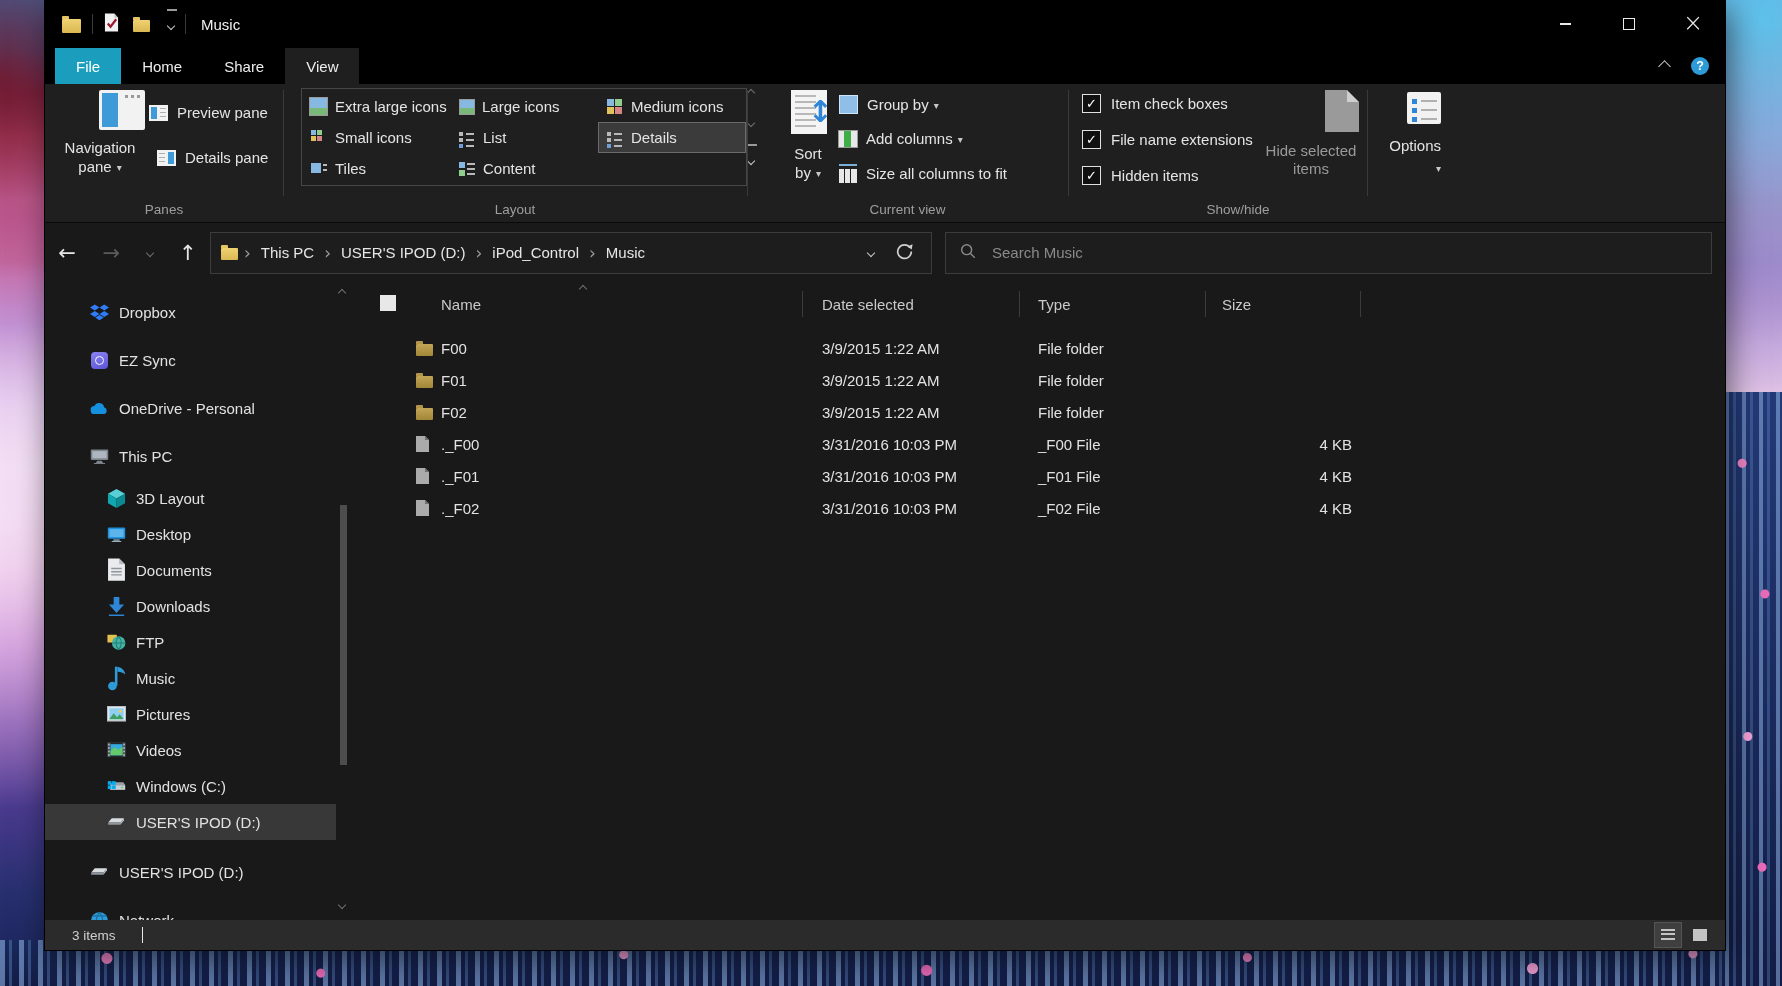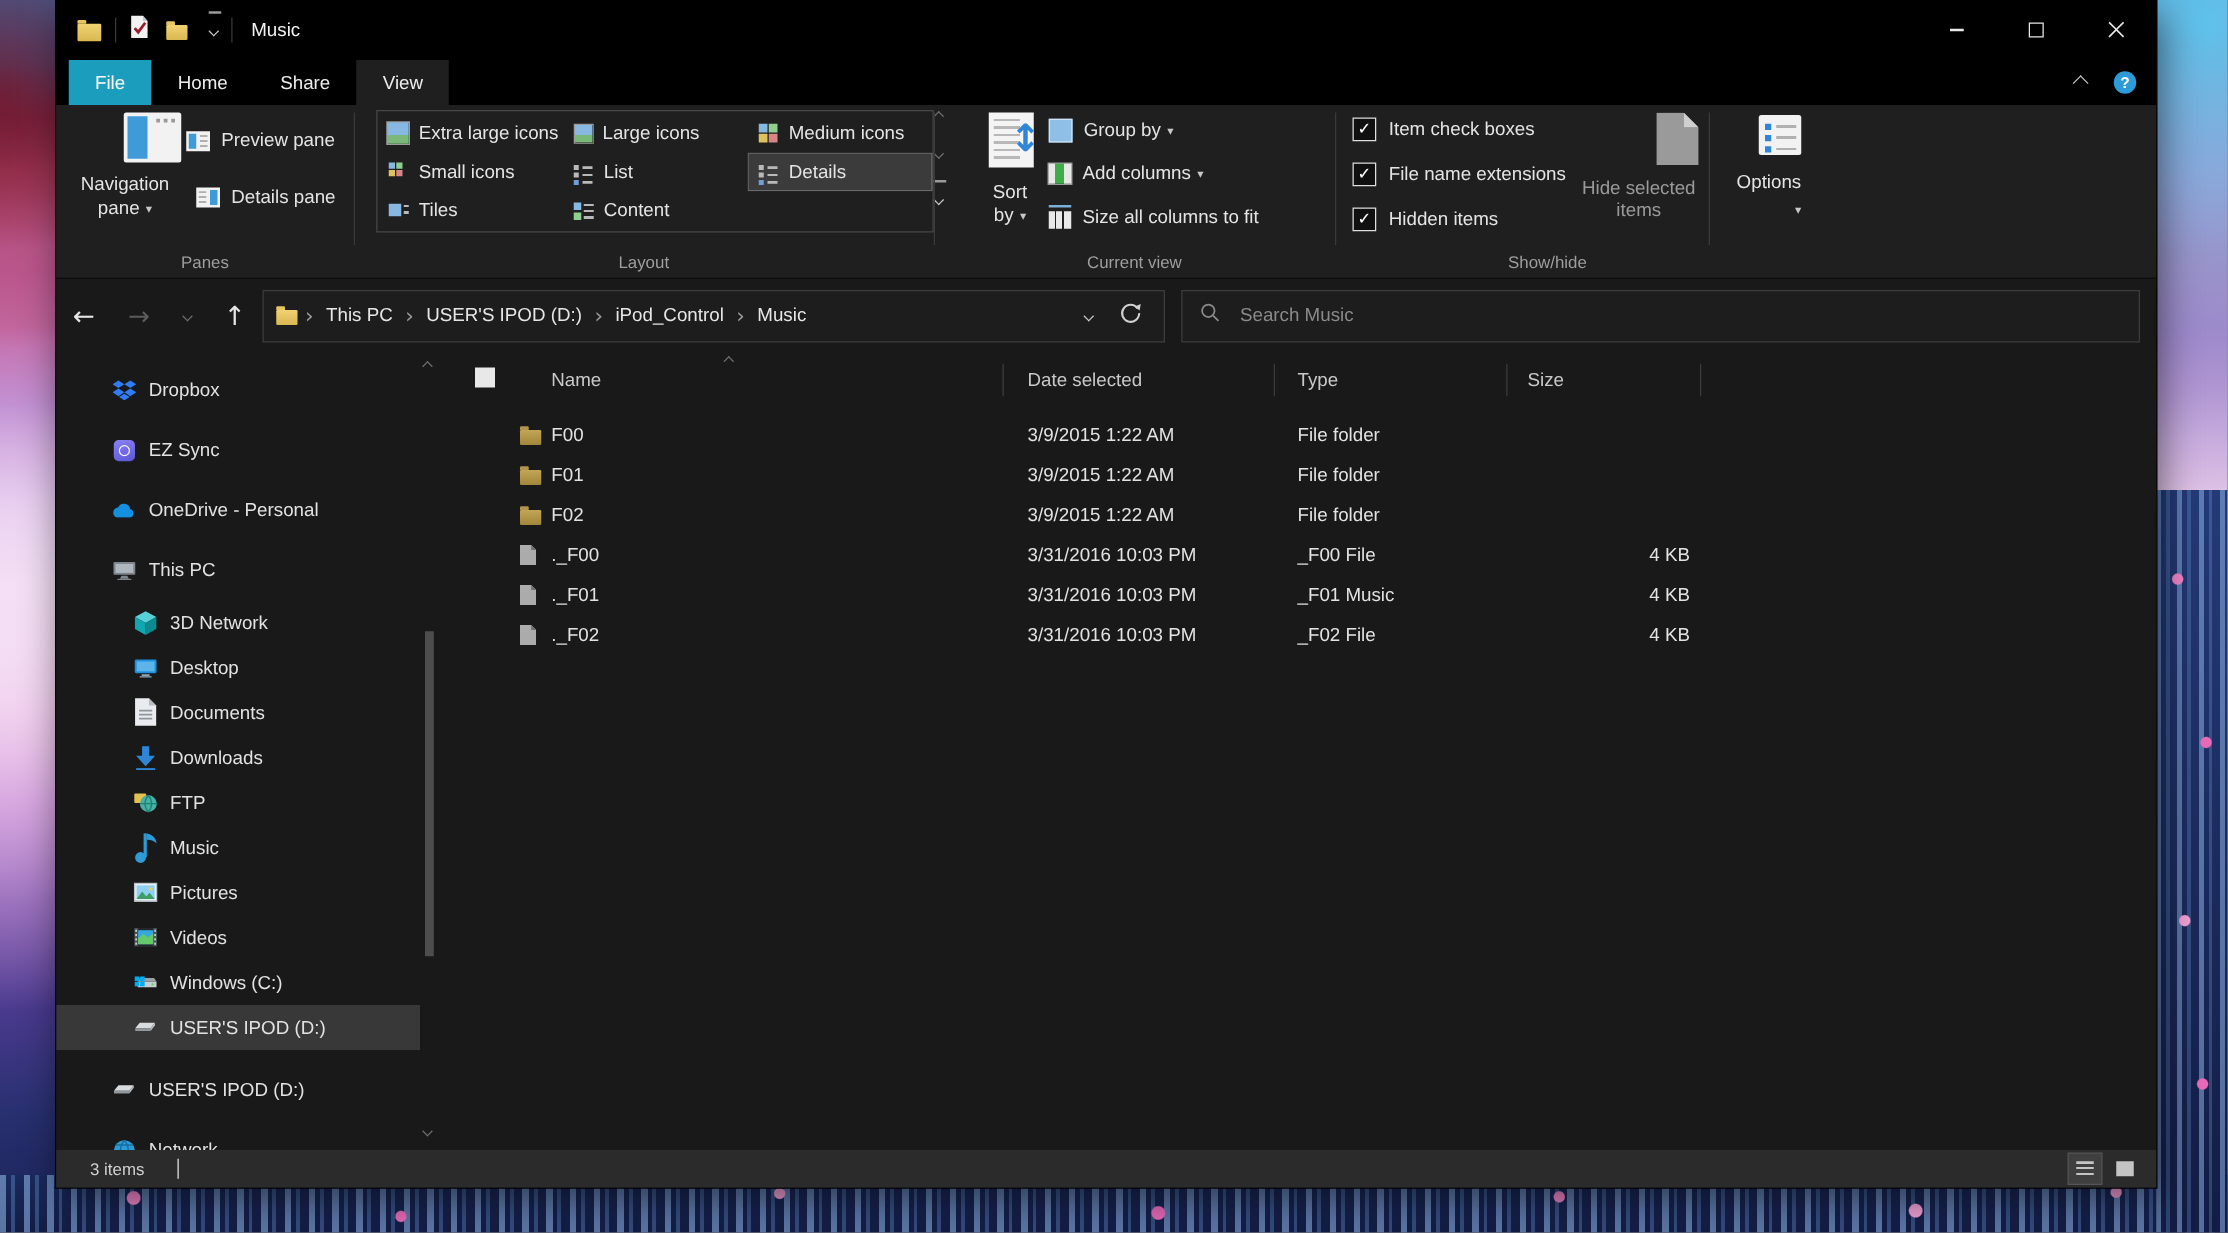--- a/index.html
+++ b/index.html
@@ -421,21 +421,21 @@
             <span class="sblabel">This PC</span>
           </div>
           <div class="sbitem child">
             <span class="sb-ic">
               <svg viewBox="0 0 20 22">
                 <path fill="#59d0d6" d="M10 1l9 5-9 5-9-5z"></path>
                 <path fill="#11a7b0" d="M1 6v10l9 5V11z"></path>
                 <path fill="#0b8a92" d="M19 6v10l-9 5V11z"></path>
               </svg>
             </span>
-            <span class="sblabel">3D Network</span>
+            <span class="sblabel">3D Layout</span>
           </div>
           <div class="sbitem child">
             <span class="sb-ic">
               <svg viewBox="0 0 24 21">
                 <rect x="1" y="2" width="22" height="14" rx="1.5" fill="#1f8fdd"></rect>
                 <rect x="3" y="4" width="18" height="10" fill="#5cb4ea"></rect>
                 <rect x="8" y="17" width="8" height="1.6" fill="#9fb6c6"></rect>
                 <rect x="6" y="19" width="12" height="1.6" fill="#9fb6c6"></rect>
               </svg>
             </span>
@@ -621,21 +621,21 @@
               <span class="c-type">_F00 File</span>
               <span class="c-size">4 KB</span>
             </div>
             <div class="frow">
               <span></span>
               <span class="cell-ic">
                 <span class="page"></span>
               </span>
               <span class="c-name">._F01</span>
               <span class="c-date">3/31/2016 10:03 PM</span>
-              <span class="c-type">_F01 Music</span>
+              <span class="c-type">_F01 File</span>
               <span class="c-size">4 KB</span>
             </div>
             <div class="frow">
               <span></span>
               <span class="cell-ic">
                 <span class="page"></span>
               </span>
               <span class="c-name">._F02</span>
               <span class="c-date">3/31/2016 10:03 PM</span>
               <span class="c-type">_F02 File</span>

